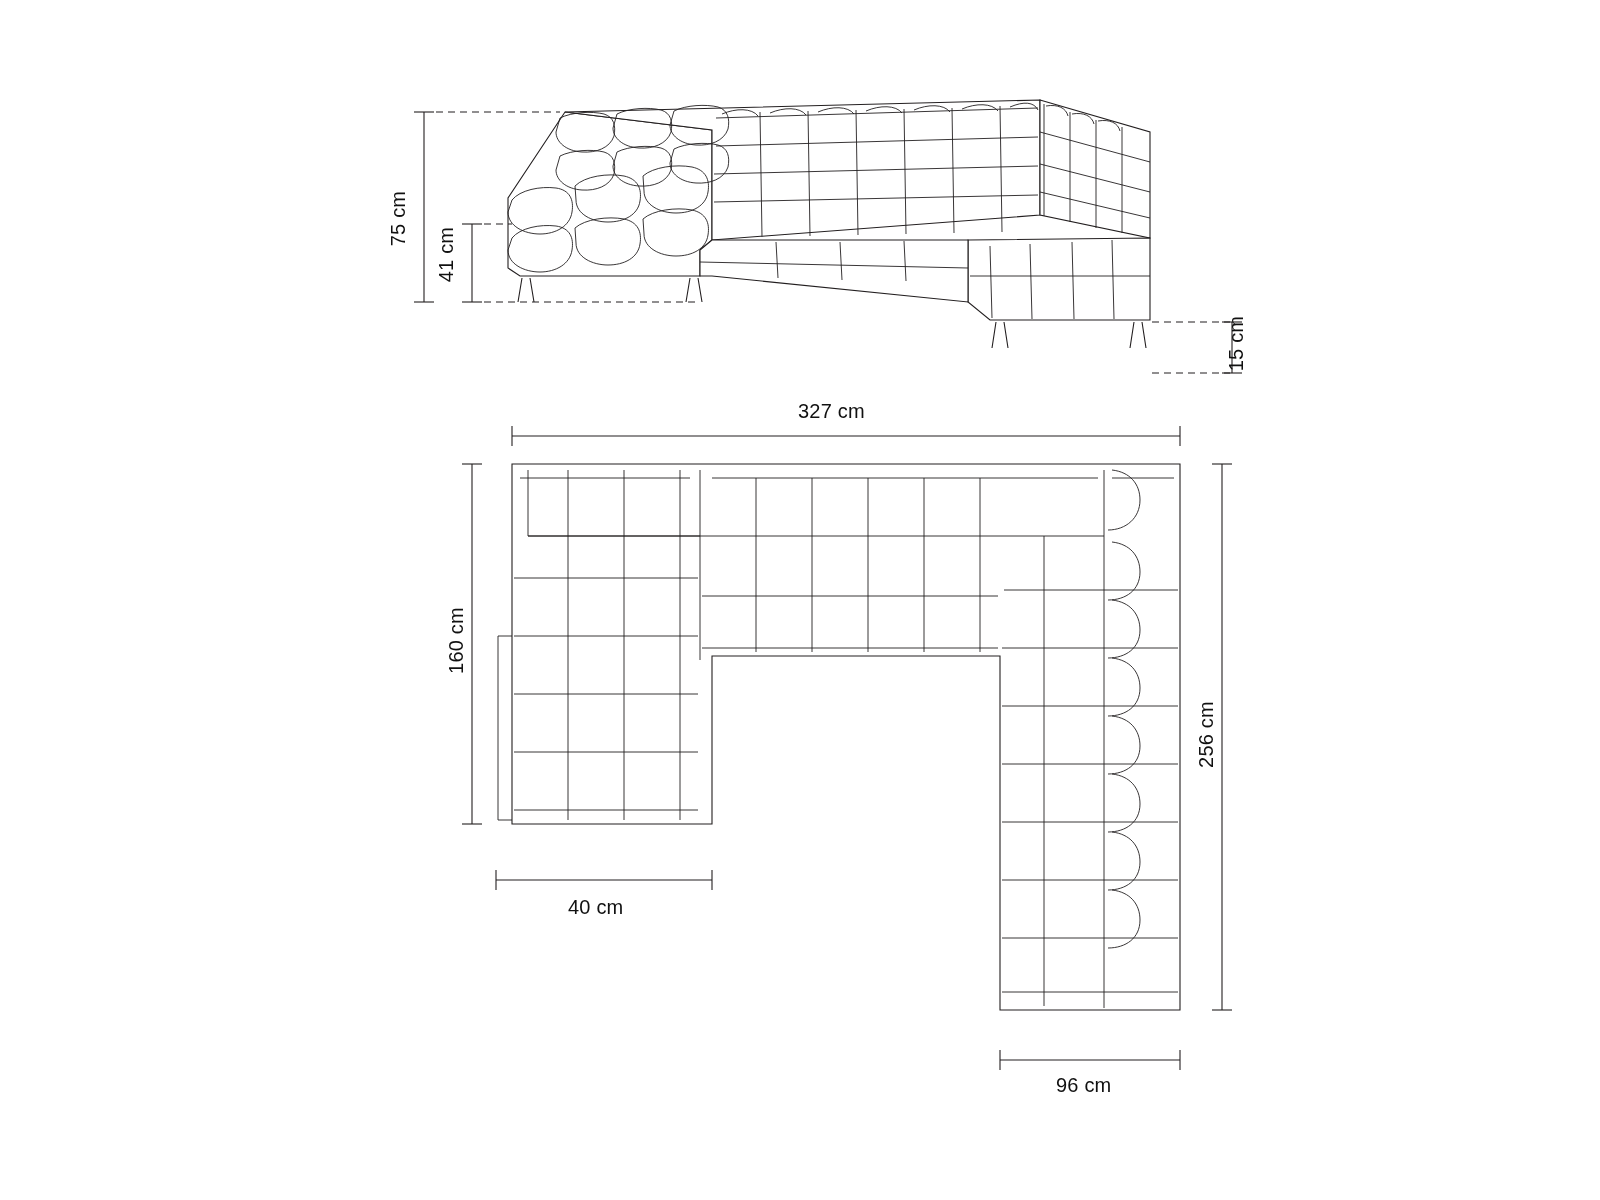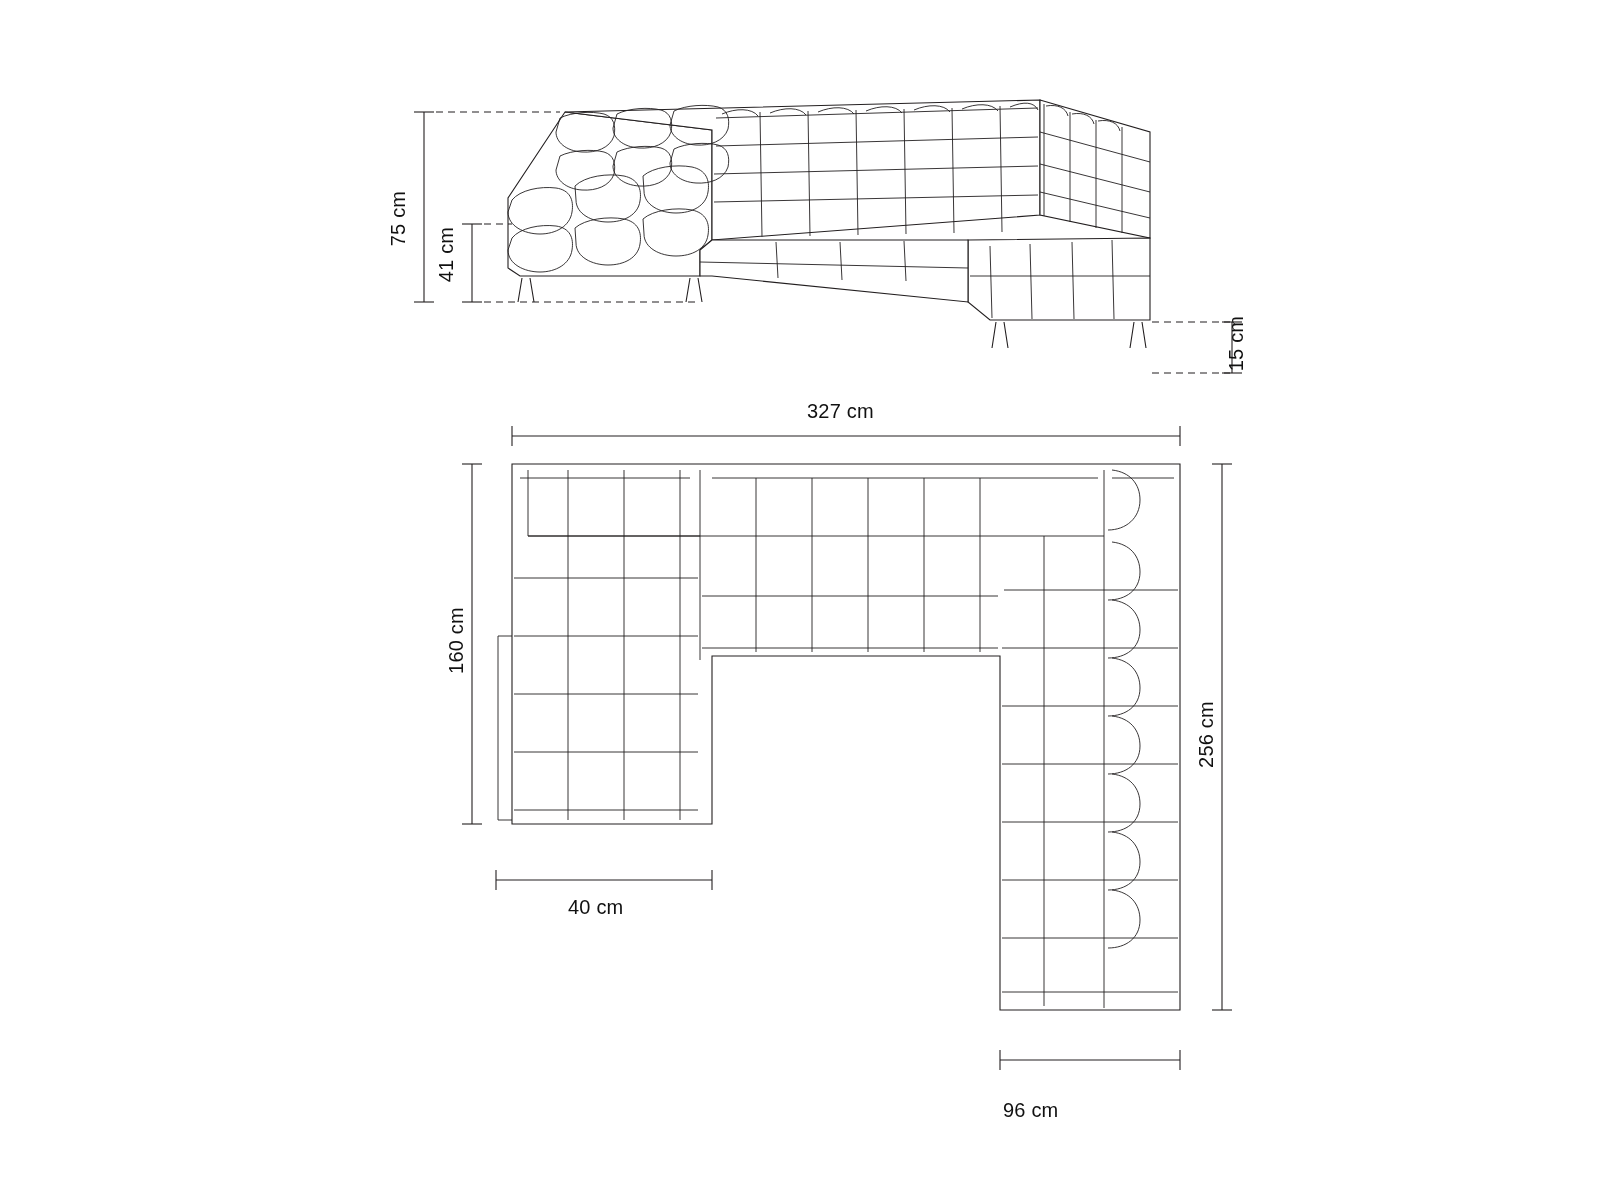--- a/index.html
+++ b/index.html
@@ -255,23 +255,23 @@
       </g>
     </g>
   </svg>
 
   <div class="dim-label vert" style="left:368px; top:207px; width:60px; text-align:center;">75 cm</div>
 
   <div class="dim-label vert" style="left:416px; top:243px; width:60px; text-align:center;">41 cm</div>
 
   <div class="dim-label vert" style="left:1206px; top:332px; width:60px; text-align:center;">15 cm</div>
 
-  <div class="dim-label" style="left:798px; top:400px;margin-left:9px;">327 cm</div>
+  <div class="dim-label" style="left:798px; top:400px;">327 cm</div>
 
   <div class="dim-label vert" style="left:416px; top:629px; width:80px; text-align:center;">160 cm</div>
 
   <div class="dim-label vert" style="left:1166px; top:723px; width:80px; text-align:center;">256 cm</div>
 
   <div class="dim-label" style="left:568px; top:896px;">40 cm</div>
 
-  <div class="dim-label" style="left:1003px; top:1074px;margin-top:25px;">96 cm</div>
+  <div class="dim-label" style="left:1056px; top:1074px;">96 cm</div>
 
 </div>
 
 </body></html>

